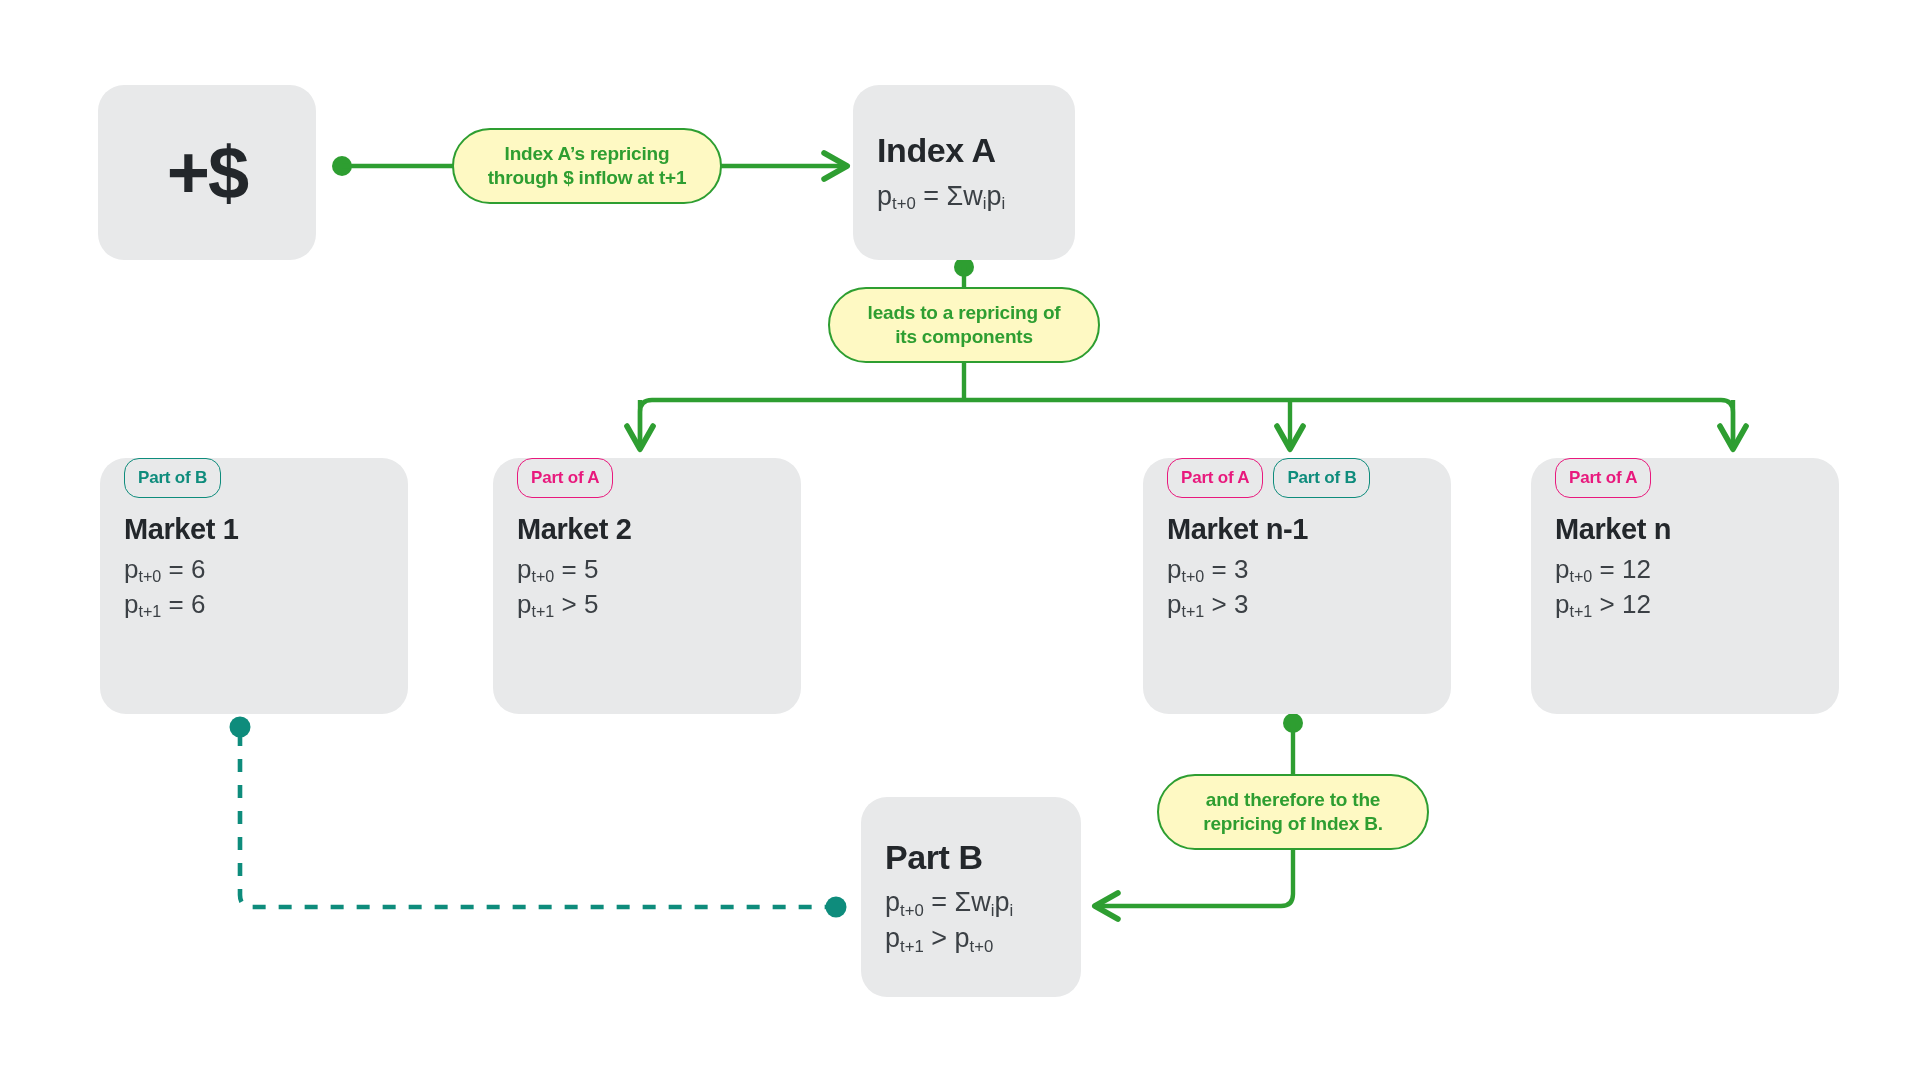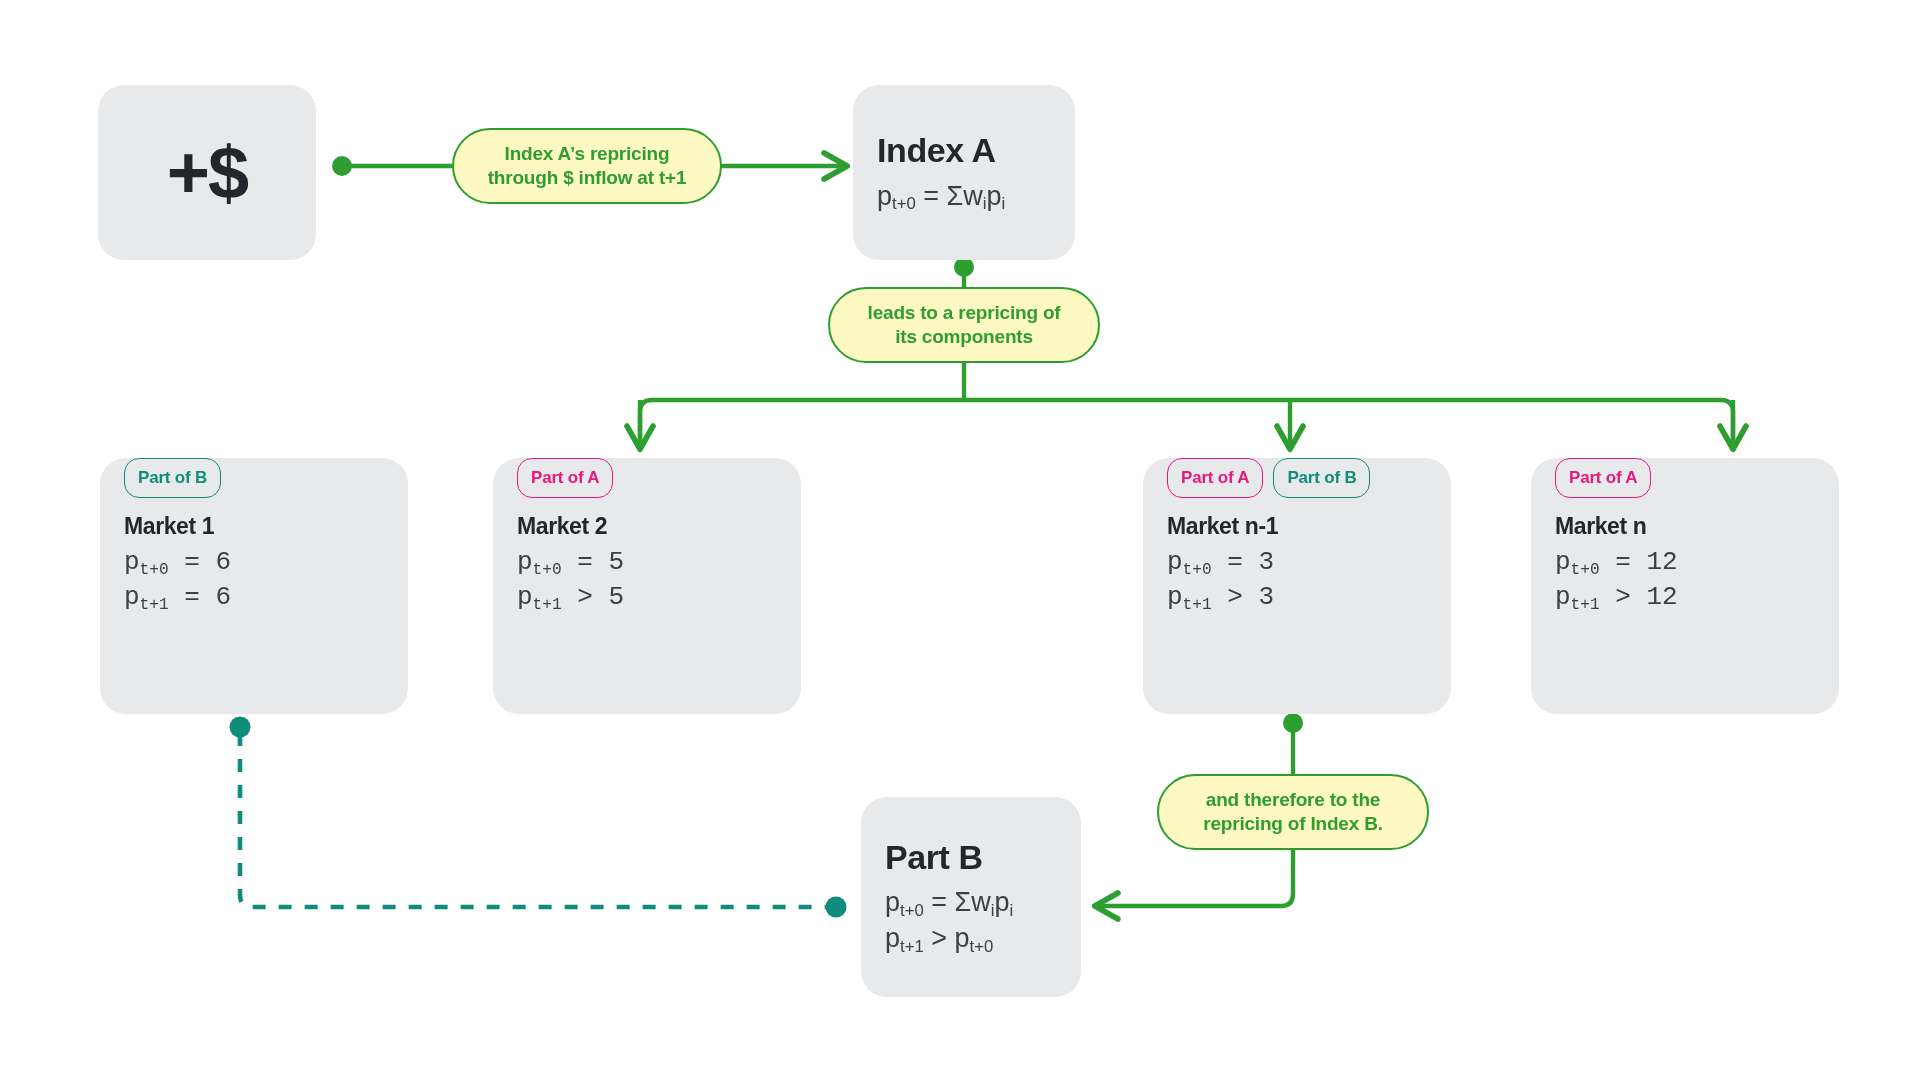--- a/index.html
+++ b/index.html
@@ -130,22 +130,22 @@
     font-size: 17px;
     font-weight: 700;
     letter-spacing: -0.2px;
     white-space: nowrap;
     box-sizing: border-box;
   }
   .badge.b {
     border-color: #0e8c7c;
     color: #0e8c7c;
   }
-  .market .node-title { font-size: 23px; }
-  .market .node-formula { font-size: 26px; margin-top: 7px; font-family: Liberation Mono, monospace; }
+  .market .node-title { font-size: 29px; }
+  .market .node-formula { font-size: 26px; margin-top: 7px; }
 
   
   .pill {
     position: absolute;
     background: #fef9c3;
     border: 2.2px solid #2e9e31;
     border-radius: 999px;
     color: #2e9e31;
     font-size: 19px;
     font-weight: 700;

